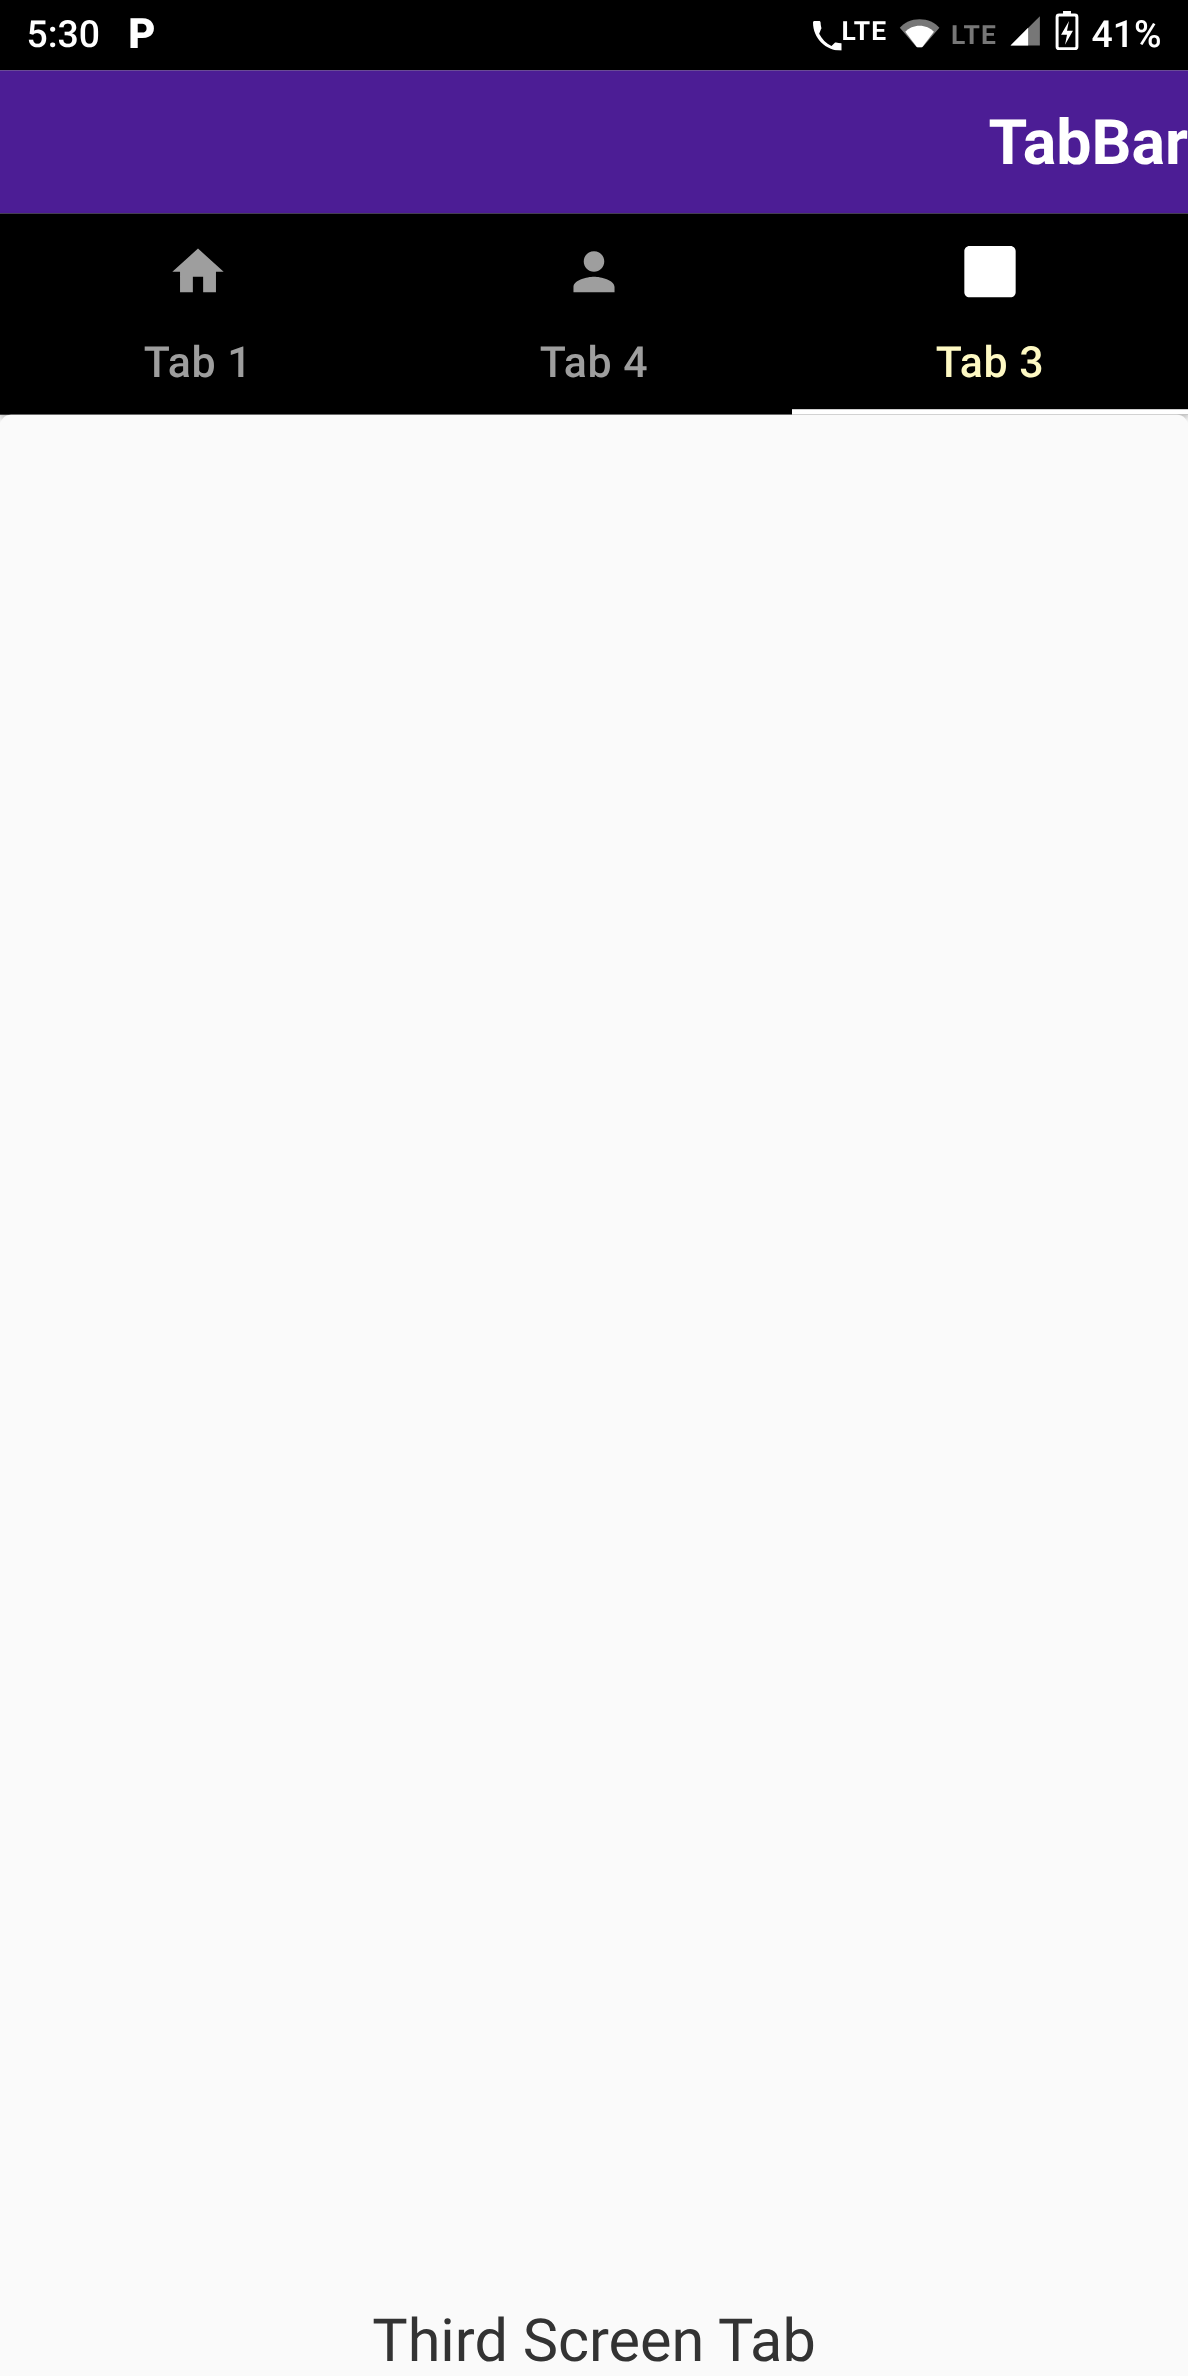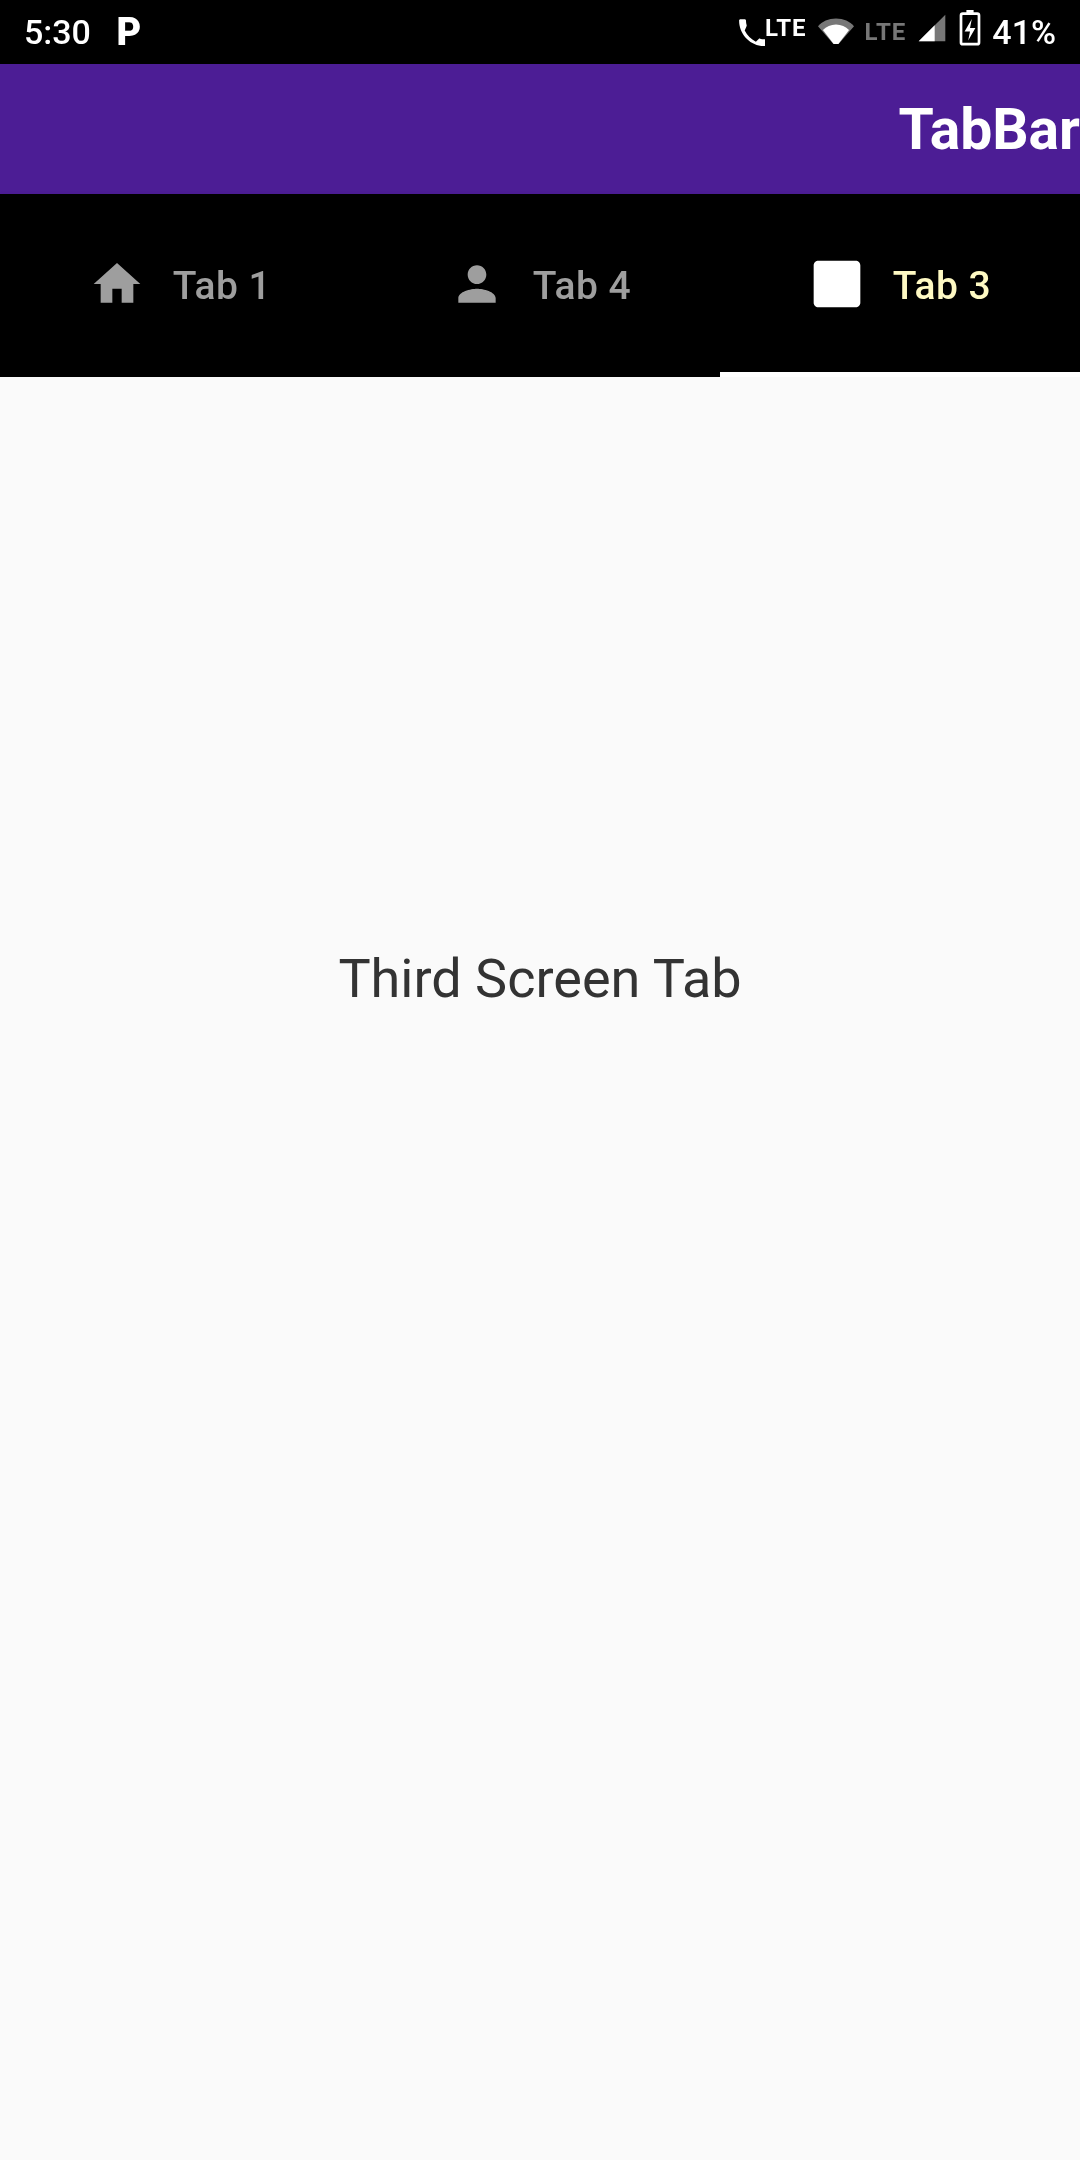--- a/index.html
+++ b/index.html
@@ -39,21 +39,21 @@
     }
     .tab-bar {
       background: #000;
       display: flex;
       height: 183px;
       box-shadow: 0 4px 6px rgba(0,0,0,.25);
     }
     .tab {
       flex: 1;
       display: flex;
-      flex-direction: row;
+      flex-direction: column;
       align-items: center;
       justify-content: center;
       gap: 28px;
       position: relative;
       cursor: pointer;
     }
     .tab-label {
       font-size: 39px;
       font-weight: 500;
       letter-spacing: .5px;
@@ -67,23 +67,24 @@
       bottom: 0;
       left: 0;
       right: 0;
       height: 5px;
       background: #fff;
     }
     .content {
       flex: 1;
       background: #fafafa;
       display: flex;
-      align-items: flex-start;
+      align-items: flex-end;
       justify-content: center;
       padding-top: 570px;
+      border-radius: 10px;
     }
     .content-text {
       font-size: 54px;
       color: #333;
     }
     .p-icon {
       width: 36px; height: 36px;
       display:flex; align-items:center; justify-content:center;
       font-weight:900; font-size:38px;
     }

